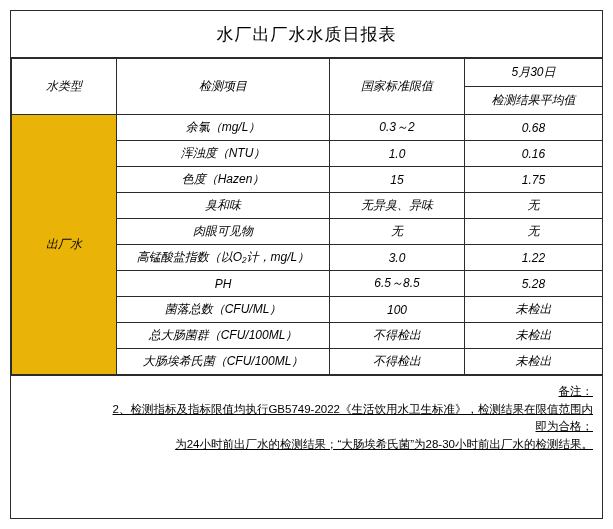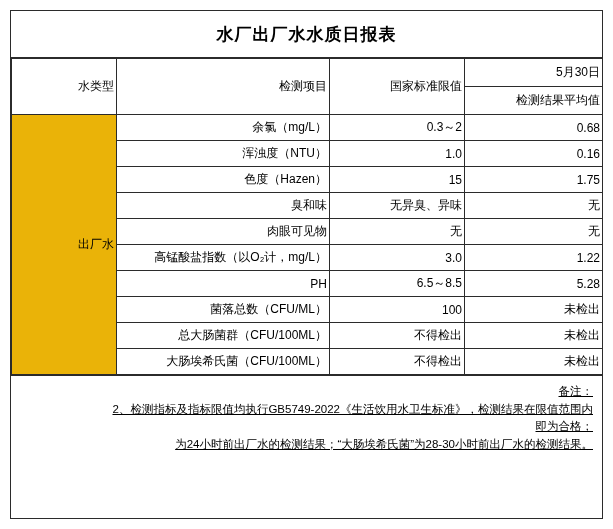--- a/index.html
+++ b/index.html
@@ -30,35 +30,36 @@
   }
   .title-row {
     height: 46px;
     border-bottom: 1px solid #2b2b2b;
     display: flex;
     align-items: center;
     justify-content: center;
   }
   .title-text {
     font-size: 17px;
-    font-weight: bold;
+    font-weight: normal;
     letter-spacing: 1px;
   }
   table.grid {
     border-collapse: collapse;
     width: 100%;
     table-layout: fixed;
   }
   table.grid td, table.grid th {
     border: 1px solid #2b2b2b;
     font-size: 12px;
     font-weight: normal;
-    text-align: right;
+    text-align: center;
     vertical-align: middle;
     padding: 0 2px;
+    font-style: italic;
   }
   .col-type { width: 105px; }
   .col-item { width: 213px; }
   .col-std  { width: 135px; }
   .col-res  { width: 138px; }
 
   .hdr-cell {
     height: 54px;
     font-size: 13px;
   }

